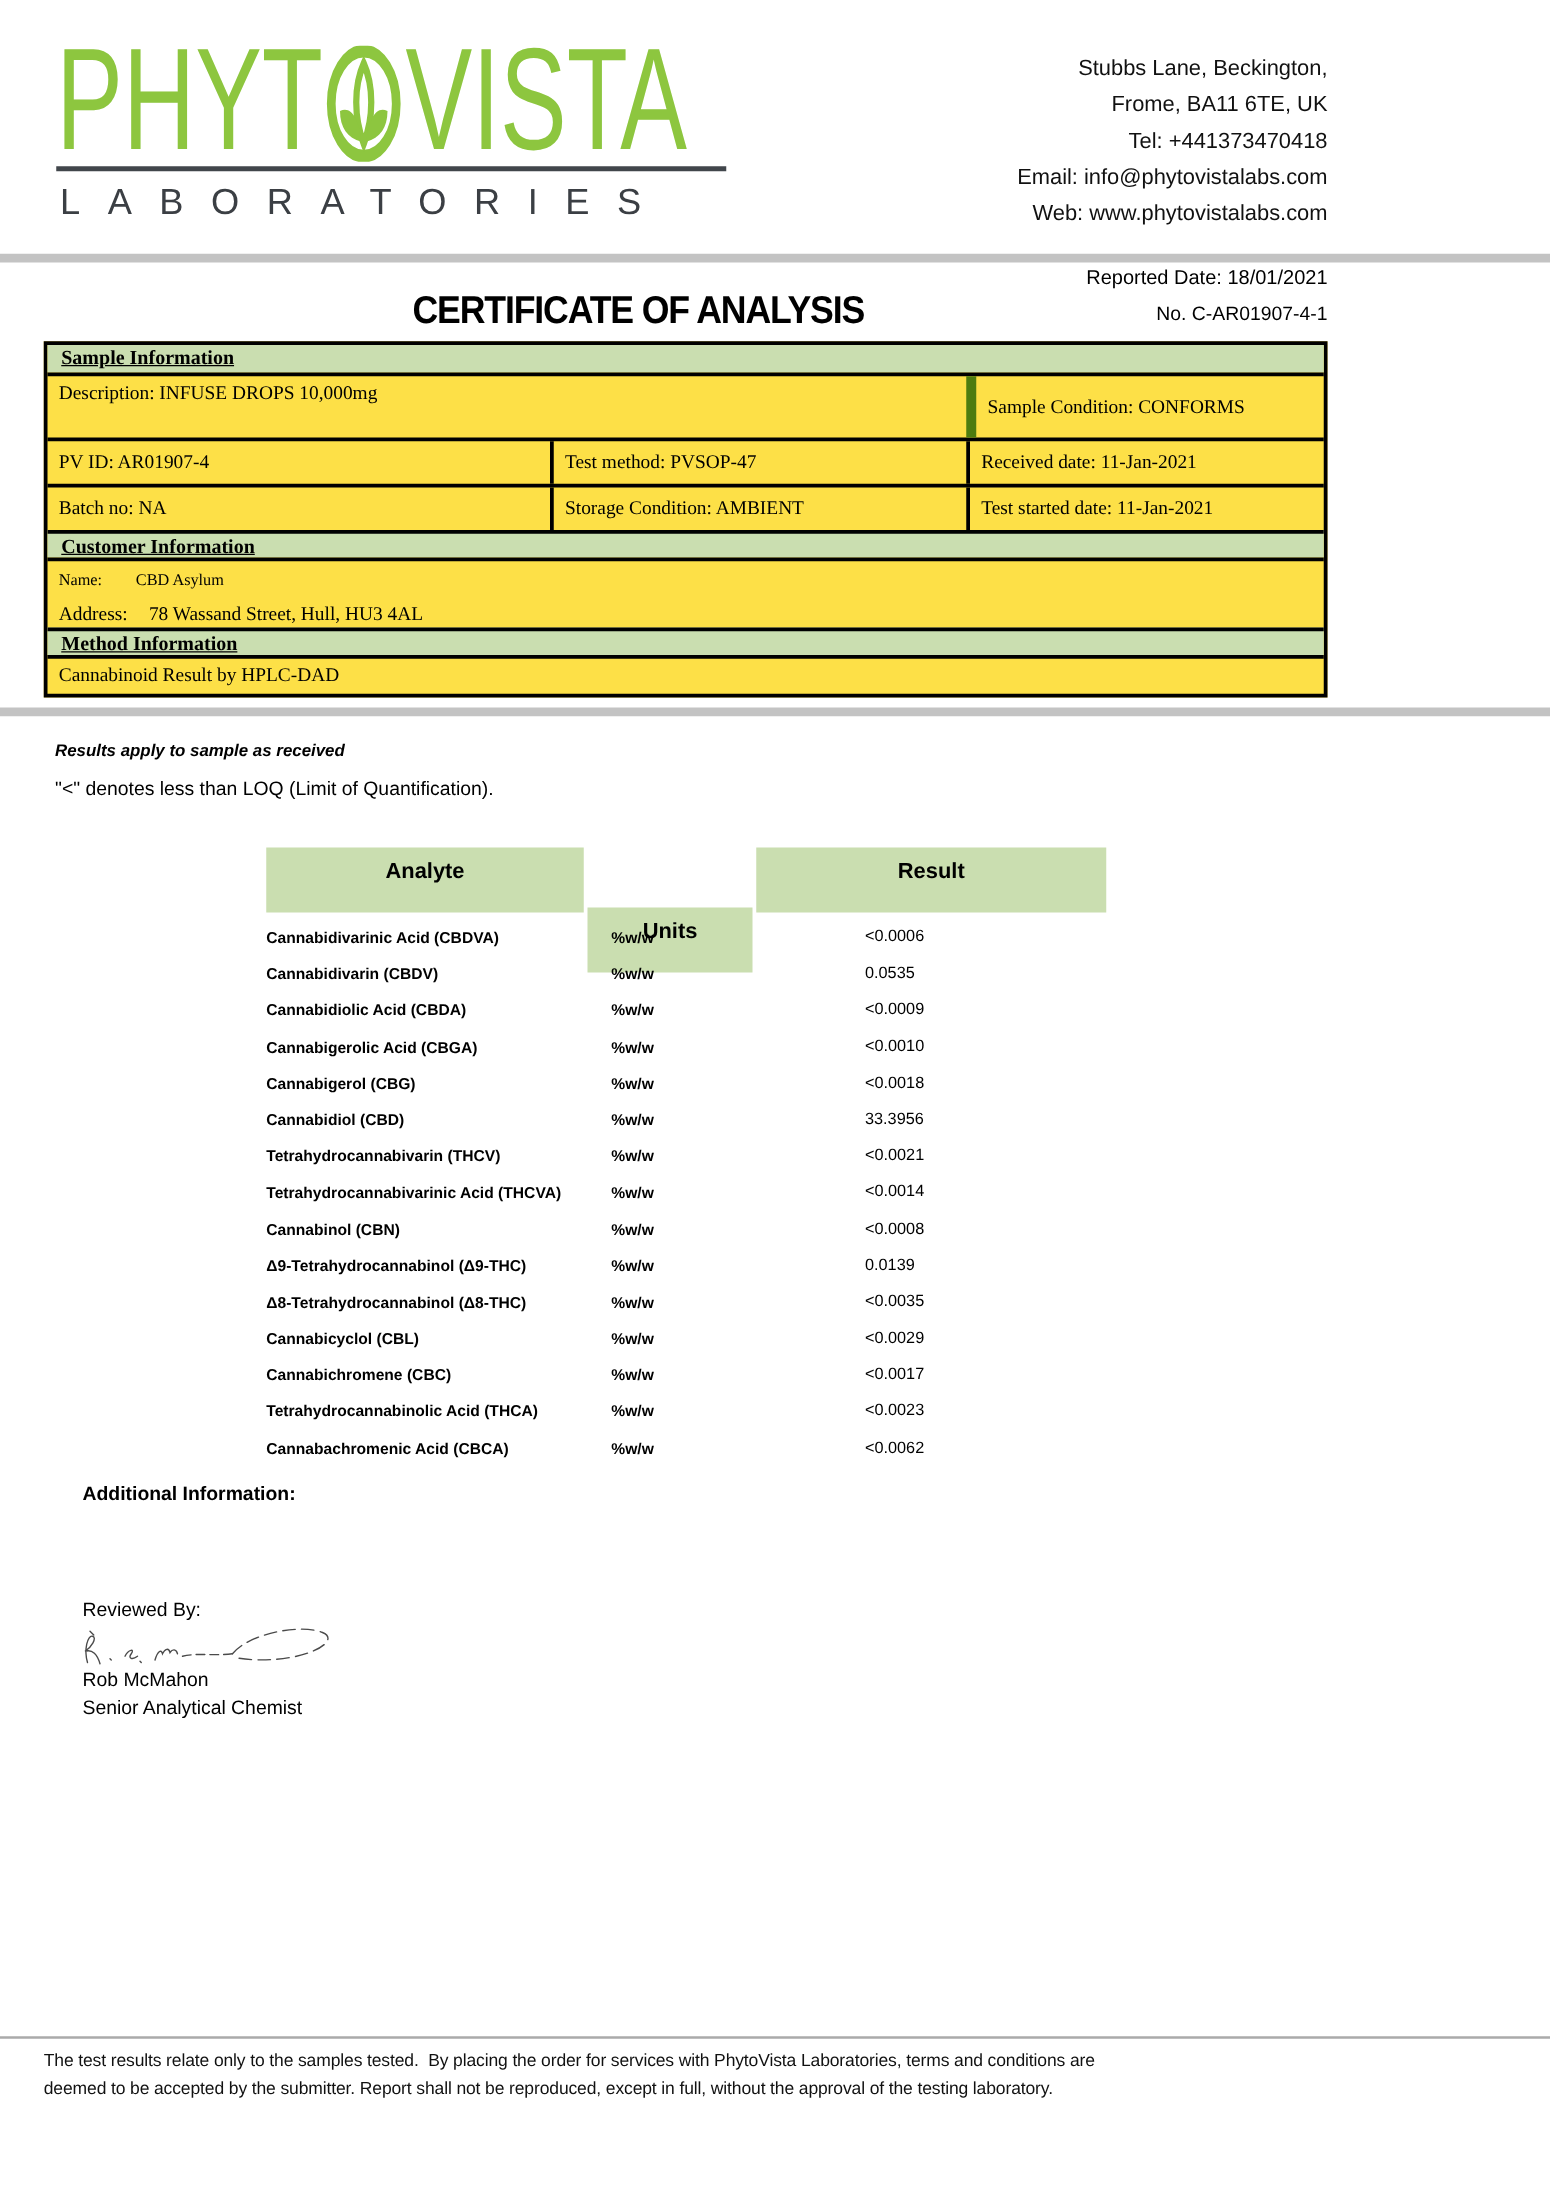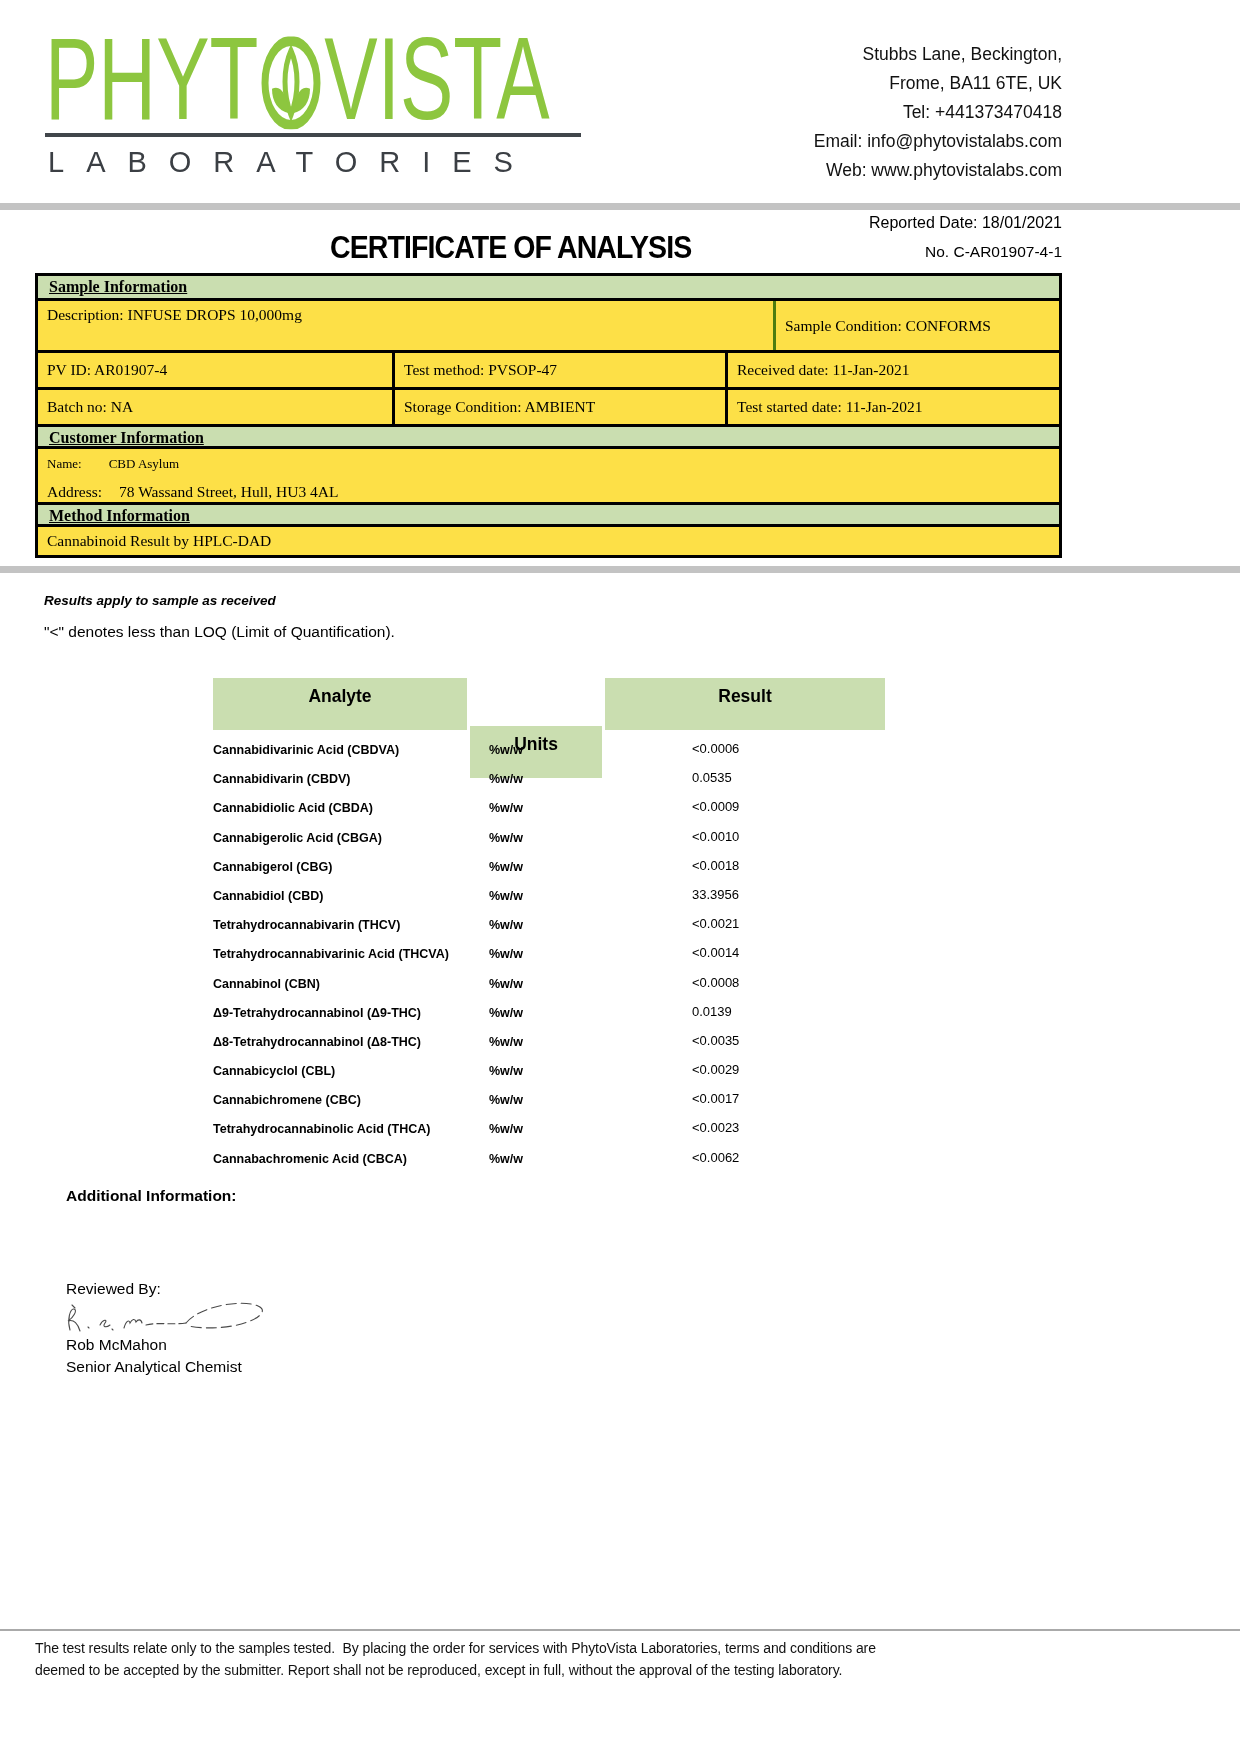--- a/index.html
+++ b/index.html
@@ -40,24 +40,24 @@
   .sec-bar {
     background:#cadeb0; height:22px; font-size:16px; font-weight:700;
     padding:0 0 0 11px; line-height:21px; text-decoration:underline;
   }
   .sec-bar.mid { border-top:3px solid #000; }
   .row { display:flex; border-top:3px solid #000; }
   .row.first { border-top:3px solid #000; }
   .cell { font-size:15.5px; padding-left:9px; }
   .r-desc { height:52px; }
   .c-desc { width:735px; padding-top:5px; }
-  .c-cond { flex:1; border-left:3px solid #4d7c0f; display:flex; align-items:center; }
+  .c-cond { flex:1; border-left:8px solid #4d7c0f; display:flex; align-items:center; }
   .r-3 { height:37px; }
   .r-3 .cell { display:flex; align-items:center; }
-  .c-a { width:354px; }
+  .c-a { width:402px; }
   .c-b { width:333px; border-left:3px solid #000; }
   .c-c { flex:1; border-left:3px solid #000; }
   .r-cust { height:56px; display:block; }
   .cust-line1 { margin:7px 0 0 9px; font-size:13px; }
   .cust-line2 { margin:11px 0 0 9px; font-size:15.5px; }
   .lbl-gap1 { display:inline-block; width:27px; }
   .lbl-gap2 { display:inline-block; width:17px; }
   .r-meth { height:31px; display:flex; }
   .r-meth .cell { display:flex; align-items:center; }
 

